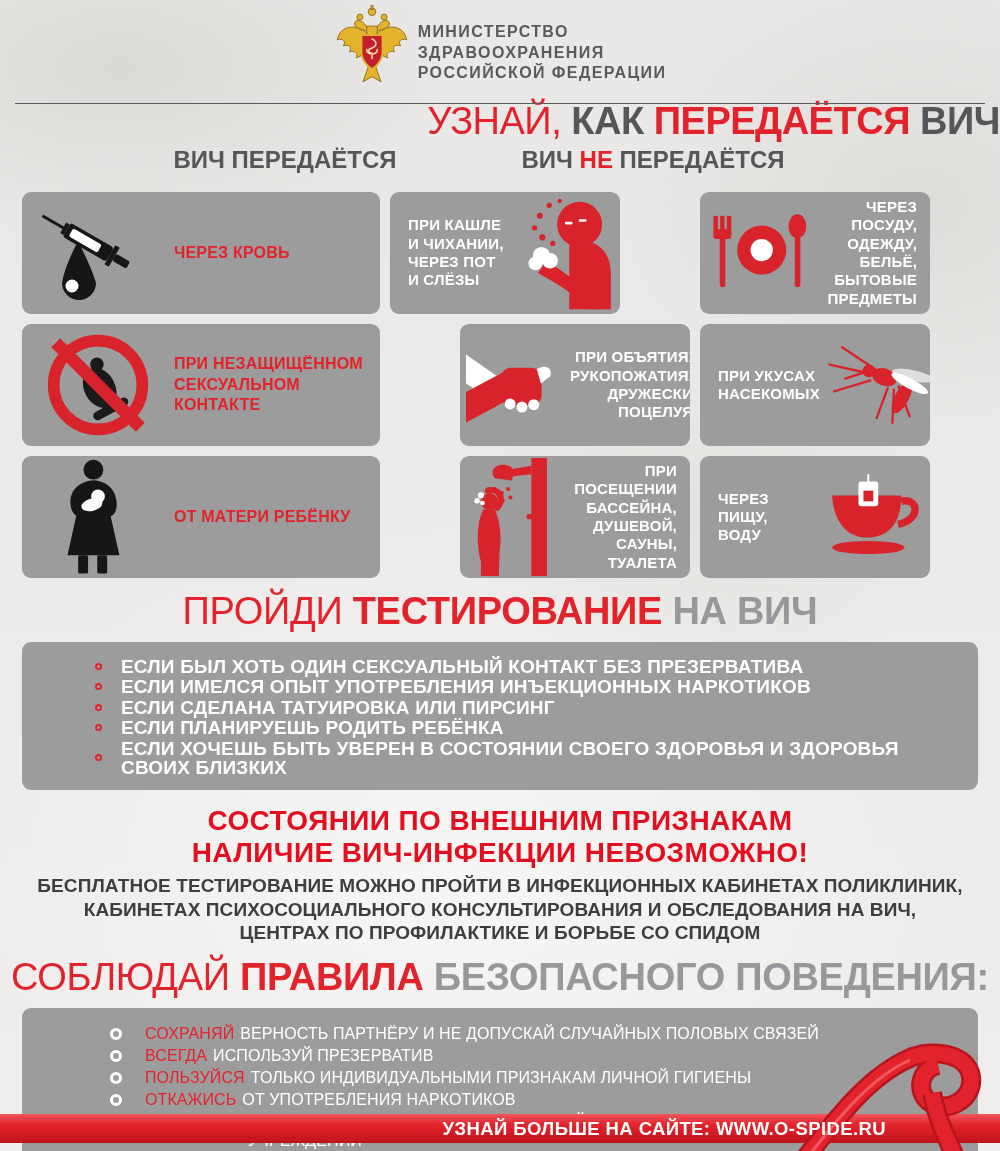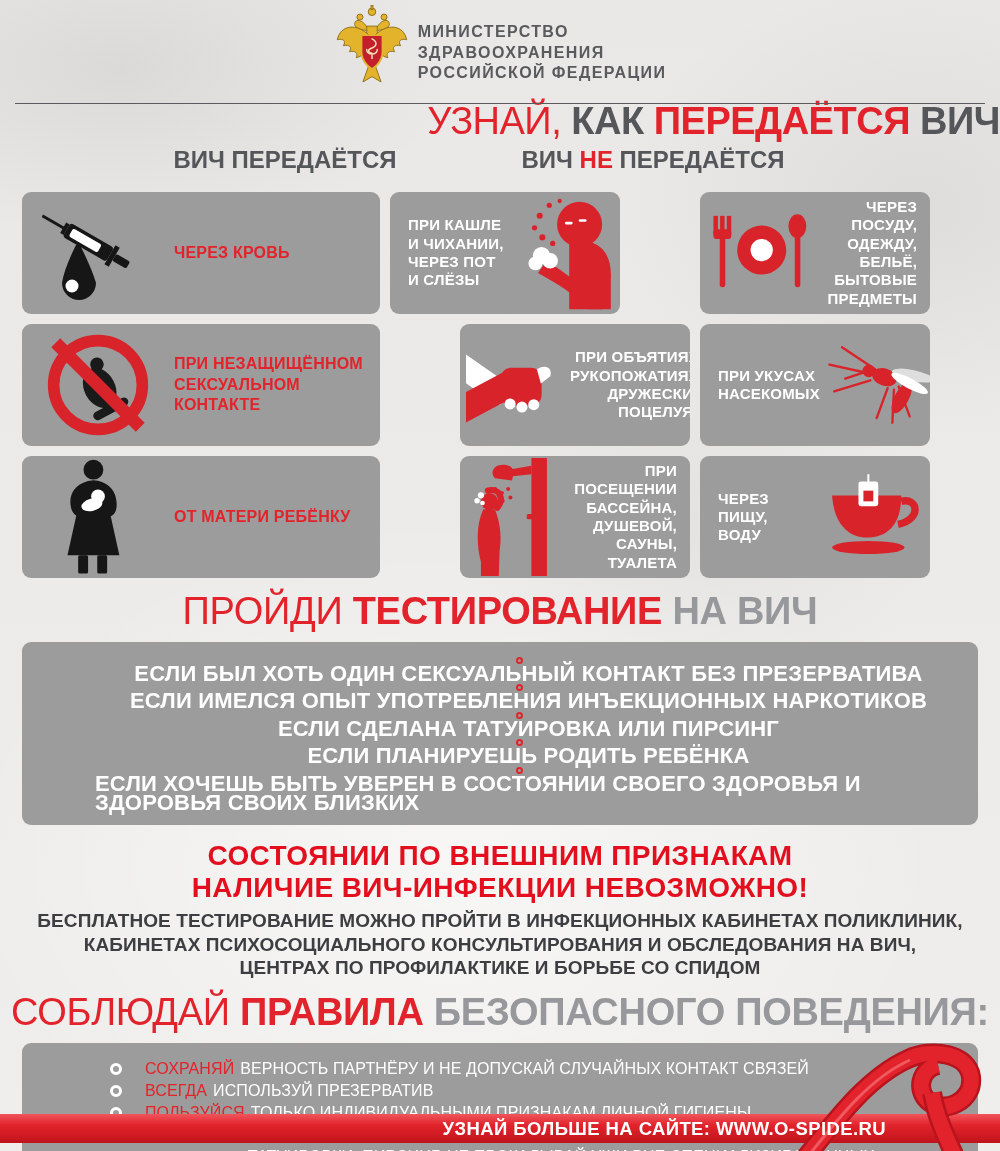--- a/index.html
+++ b/index.html
@@ -38,21 +38,21 @@
   .ct-red{color:#e3232b;font-weight:700;font-size:16px;line-height:1.3;white-space:pre-line;letter-spacing:.2px;}
   .ct-sub{color:#f3f3f3;font-size:15px;line-height:1.28;white-space:pre-line;margin-top:2px;}
   .s-icon{flex:none;display:flex;align-items:center;justify-content:center;}
   .mid .txt{flex:1;text-align:right;color:#fff;font-weight:700;font-size:15px;line-height:1.22;white-space:pre-line;letter-spacing:.2px;}
   .rt .txt{flex:1;text-align:left;color:#fff;font-weight:700;font-size:15px;line-height:1.22;white-space:pre-line;letter-spacing:.2px;}
   
   .sec-title{text-align:center;font-size:38px;margin-top:12px;letter-spacing:-.3px;white-space:nowrap;}
   
   .gray-box{margin:9px 22px 0;background:#9c9c9c;border-radius:9px;position:relative;z-index:1;}
   .test-box{padding:13px 16px 12px 73px;}
-  .test-item{display:flex;align-items:center;margin:1.5px 0;color:#fff;font-weight:700;font-size:22px;line-height:19px;letter-spacing:.2px;flex-direction:column;}
+  .test-item{display:flex;align-items:center;margin:1.5px 0;color:#fff;font-weight:700;font-size:19px;line-height:19px;letter-spacing:.2px;}
   .dot-sm{width:7px;height:7px;border:2.5px solid #e3232b;border-radius:50%;margin-right:19px;flex:none;background:transparent;}
   .rules-box{padding:13px 16px 15px 88px;}
   .rule-item{display:flex;align-items:center;margin:2.5px 0;font-size:16px;font-weight:400;line-height:19.5px;letter-spacing:.1px;}
   .ring{width:12px;height:12px;border:3.5px solid #fff;border-radius:50%;margin-right:23px;flex:none;}
   .kw{color:#e3232b;margin-right:6px;white-space:nowrap;}
   .rtext{color:#fff;}
   
   .warning{margin-top:15px;text-align:center;color:#e30f1e;font-weight:700;font-size:28px;line-height:1.15;white-space:pre-line;letter-spacing:.4px;}
   .info{margin-top:5px;text-align:center;color:#3d3e42;font-weight:700;font-size:19px;line-height:1.23;white-space:pre-line;letter-spacing:.1px;}
   
@@ -354,21 +354,21 @@
 
   <div class="sec-title">
     <span class="t-redlight">СОБЛЮДАЙ</span>
     <span class="t-red">ПРАВИЛА</span>
     <span class="t-gray">БЕЗОПАСНОГО ПОВЕДЕНИЯ:</span>
   </div>
   <div class="gray-box rules-box">
     <div class="rule-item">
       <span class="ring"></span>
       <span class="kw">СОХРАНЯЙ</span>
-      <span class="rtext">ВЕРНОСТЬ ПАРТНЁРУ И НЕ ДОПУСКАЙ СЛУЧАЙНЫХ КОНТАКТ СВЯЗЕЙ</span>
+      <span class="rtext">ВЕРНОСТЬ ПАРТНЁРУ И НЕ ДОПУСКАЙ СЛУЧАЙНЫХ ПОЛОВЫХ СВЯЗЕЙ</span>
     </div>
     <div class="rule-item">
       <span class="ring"></span>
       <span class="kw">ВСЕГДА</span>
       <span class="rtext">ИСПОЛЬЗУЙ ПРЕЗЕРВАТИВ</span>
     </div>
     <div class="rule-item">
       <span class="ring"></span>
       <span class="kw">ПОЛЬЗУЙСЯ</span>
       <span class="rtext">ТОЛЬКО ИНДИВИДУАЛЬНЫМИ ПРИЗНАКАМ ЛИЧНОЙ ГИГИЕНЫ</span>

